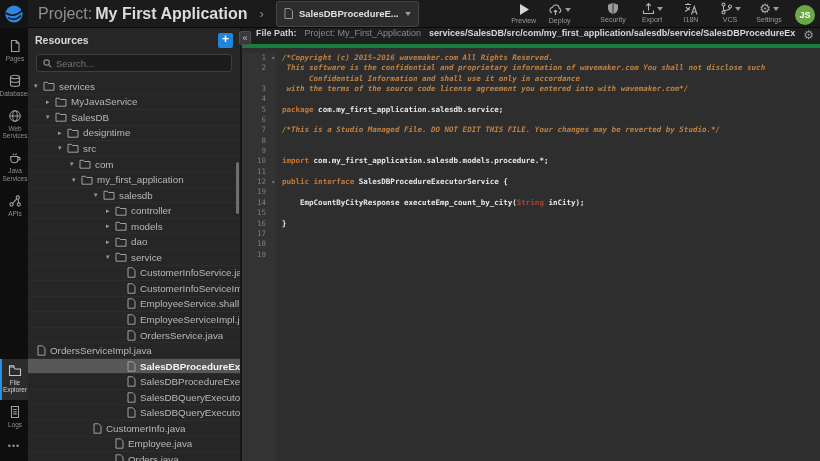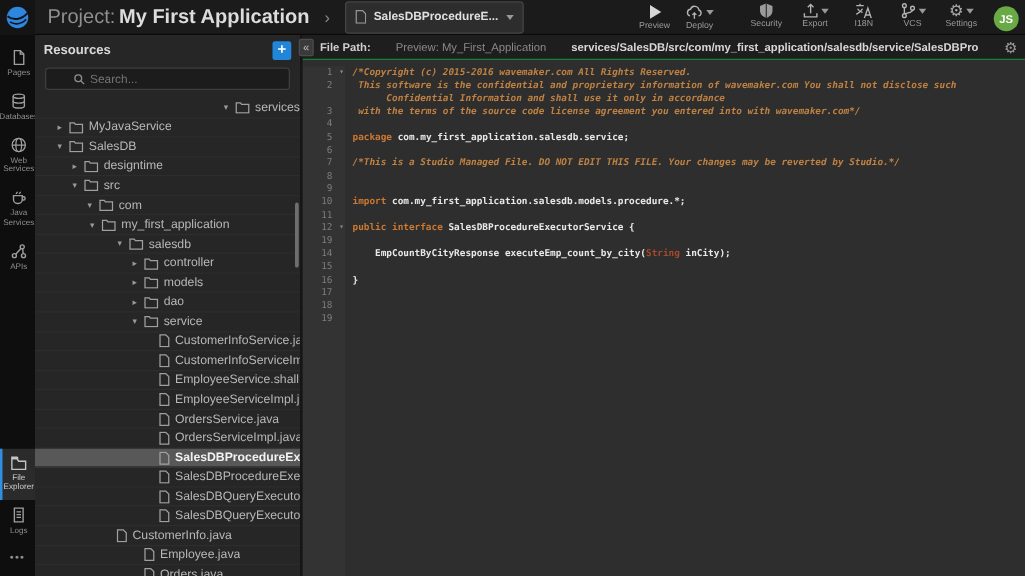--- a/index.html
+++ b/index.html
@@ -31,36 +31,36 @@
   .rail-item{display:flex;flex-direction:column;align-items:center;gap:2px;padding:5px 0 6px;color:#8f8f8f;font-size:6.5px;text-align:center;line-height:1.2;border-left:2px solid transparent;cursor:default}
   .rail-item.active{background:#2b2b2b;border-left:2px solid #2f8ee0;color:#cfcfcf}
   .rail-spacer{flex:1}
   .rail-more{color:#8f8f8f;font-size:9px;text-align:center;letter-spacing:1px;padding:6px 0 10px}
 
   
   .resources{width:214px;background:#262626;display:flex;flex-direction:column;border-right:2px solid #161616;position:relative}
   .res-header{display:flex;align-items:center;height:22px;padding:2px 7px 0}
   .res-title{flex:1;font-size:10.5px;font-weight:bold;color:#d8d8d8}
   .add-btn{width:15px;height:15px;background:#2186d9;border-radius:2px;color:#fff;font-size:12px;font-weight:bold;line-height:13px;text-align:center;cursor:pointer}
-  .search-box{margin:4px 8px 3px;height:18px;background:#1c1c1c;border:1px solid #3e3e3e;border-radius:3px;display:flex;align-items:center;padding:0 22px;gap:4px}
+  .search-box{margin:4px 8px 3px;height:18px;background:#1c1c1c;border:1px solid #3e3e3e;border-radius:3px;display:flex;align-items:center;padding:0 6px;gap:4px}
   .search-box input{background:none;border:none;outline:none;color:#9a9a9a;font-size:9.5px;width:100%;font-family:"Liberation Sans",sans-serif}
   .tree{flex:1;overflow:hidden;position:relative;padding-top:4px}
   .tree-row{height:15.55px;display:flex;align-items:center;font-size:9.8px;color:#b8b8b8;border-bottom:1px solid #2d2d2d;white-space:nowrap;overflow:hidden;cursor:default}
   .tree-row.selected{background:#585858;color:#f2f2f2;font-weight:bold}
   .arrow{width:9px;flex-shrink:0;font-size:7px;color:#9a9a9a}
   .tree-icon{flex-shrink:0;margin-right:4px;display:flex;align-items:center}
   .tree-label{overflow:hidden}
   .tree-scrollbar{position:absolute;right:1px;top:134px;width:3px;height:52px;background:#6e6e6e;border-radius:2px}
 
   
   .collapse-btn{position:absolute;left:239px;top:31px;width:12px;height:14px;background:#3a3a3a;border:1px solid #4c4c4c;border-radius:2px;color:#c0c0c0;font-size:9px;line-height:12px;text-align:center;z-index:6;cursor:pointer}
 
   
   .editor{flex:1;display:flex;flex-direction:column;min-width:0;background:#2e2e2e}
-  .filepath{height:20px;background:#1e1e1e;border-bottom:1px solid #15803d;display:flex;align-items:center;padding:0 6px 0 14px;font-size:9px;gap:20px;white-space:nowrap;overflow:hidden}
+  .filepath{height:20px;background:#1e1e1e;border-bottom:4px solid #15803d;display:flex;padding:0 6px 0 14px;font-size:9px;gap:8px;white-space:nowrap;overflow:hidden}
   .fp-label{color:#cfcfcf;font-weight:bold}
   .fp-project{color:#8a8a8a}
   .fp-path{color:#d8d8d8;font-weight:bold;overflow:hidden}
   .fp-gear{margin-left:auto;flex-shrink:0;font-size:12px;color:#9a9a9a}
   .code-wrap{flex:1;display:flex;overflow:hidden;font-family:"DejaVu Sans Mono",monospace;font-size:7.5px;line-height:10.35px;padding-top:5px}
   .gutter{width:34px;background:#333333;color:#7d7d7d;flex-shrink:0}
   .gutter-row{height:10.35px;text-align:right;padding-right:10px;position:relative}
   .fold{position:absolute;right:1px;top:0;font-size:6px;color:#8f8f8f;cursor:pointer}
   .code{flex:1;padding-left:6px;white-space:pre;overflow:hidden}
   .code-row{height:10.35px}
@@ -263,21 +263,21 @@
     <div class="search-box">
       <span>
         <svg width="9" height="9" viewBox="0 0 9 9" fill="none" stroke="#8f8f8f" stroke-width="1.1">
           <circle cx="3.6" cy="3.6" r="2.7"></circle>
             <path d="M5.8 5.8 8.3 8.3"></path>
         </svg>
       </span>
       <input type="text" placeholder="Search..." style="">
     </div>
     <div class="tree">
-        <div class="tree-row" style="padding-left: 6px; justify-content: flex-end;">
+        <div class="tree-row" style="padding-left: 6px;">
           <span class="arrow">▾</span>
           <span class="tree-icon">
             <svg width="12" height="10" viewBox="0 0 12 10" fill="none" stroke="#a0a0a0" stroke-width="1">
               <path d="M1 2.5V1.3h3.4l.9 1.2h5.7v6.7H1z"></path>
             </svg>
           </span>
           <span class="tree-label">services</span>
         </div>
         <div class="tree-row" style="padding-left: 18px;">
           <span class="arrow">▸</span>
@@ -416,21 +416,21 @@
         </div>
         <div class="tree-row" style="padding-left: 90px;">
           <span class="arrow"></span>
           <span class="tree-icon">
             <svg width="9" height="11" viewBox="0 0 9 11" fill="none" stroke="#a0a0a0" stroke-width="1">
               <path d="M1 .8h4.6L8 3.2v7H1z"></path>
             </svg>
           </span>
           <span class="tree-label">OrdersService.java</span>
         </div>
-        <div class="tree-row" style="padding-left: 90px;">
+        <div class="tree-row" style="">
           <span class="arrow"></span>
           <span class="tree-icon">
             <svg width="9" height="11" viewBox="0 0 9 11" fill="none" stroke="#a0a0a0" stroke-width="1">
               <path d="M1 .8h4.6L8 3.2v7H1z"></path>
             </svg>
           </span>
           <span class="tree-label">OrdersServiceImpl.java</span>
         </div>
         <div class="tree-row selected" style="padding-left: 90px;">
           <span class="arrow"></span>
@@ -495,21 +495,21 @@
           </span>
           <span class="tree-label">Orders.java</span>
         </div>
       </div>
     <div class="tree-scrollbar"></div>
   </div>
 
   <div class="editor">
     <div class="filepath">
       <span class="fp-label">File Path:</span>
-      <span class="fp-project">Preview: My_First_Application</span>
+      <span class="fp-project">Project: My_First_Application</span>
       <span class="fp-path">services/SalesDB/src/com/my_first_application/salesdb/service/SalesDBProcedureExecutorService.java</span>
       <span class="fp-gear">⚙</span>
     </div>
     <div class="code-wrap">
       <div class="gutter">
           <div class="gutter-row">1<span class="fold">▾</span></div>
           <div class="gutter-row">2</div>
           <div class="gutter-row"></div>
           <div class="gutter-row">3</div>
           <div class="gutter-row">4</div>

